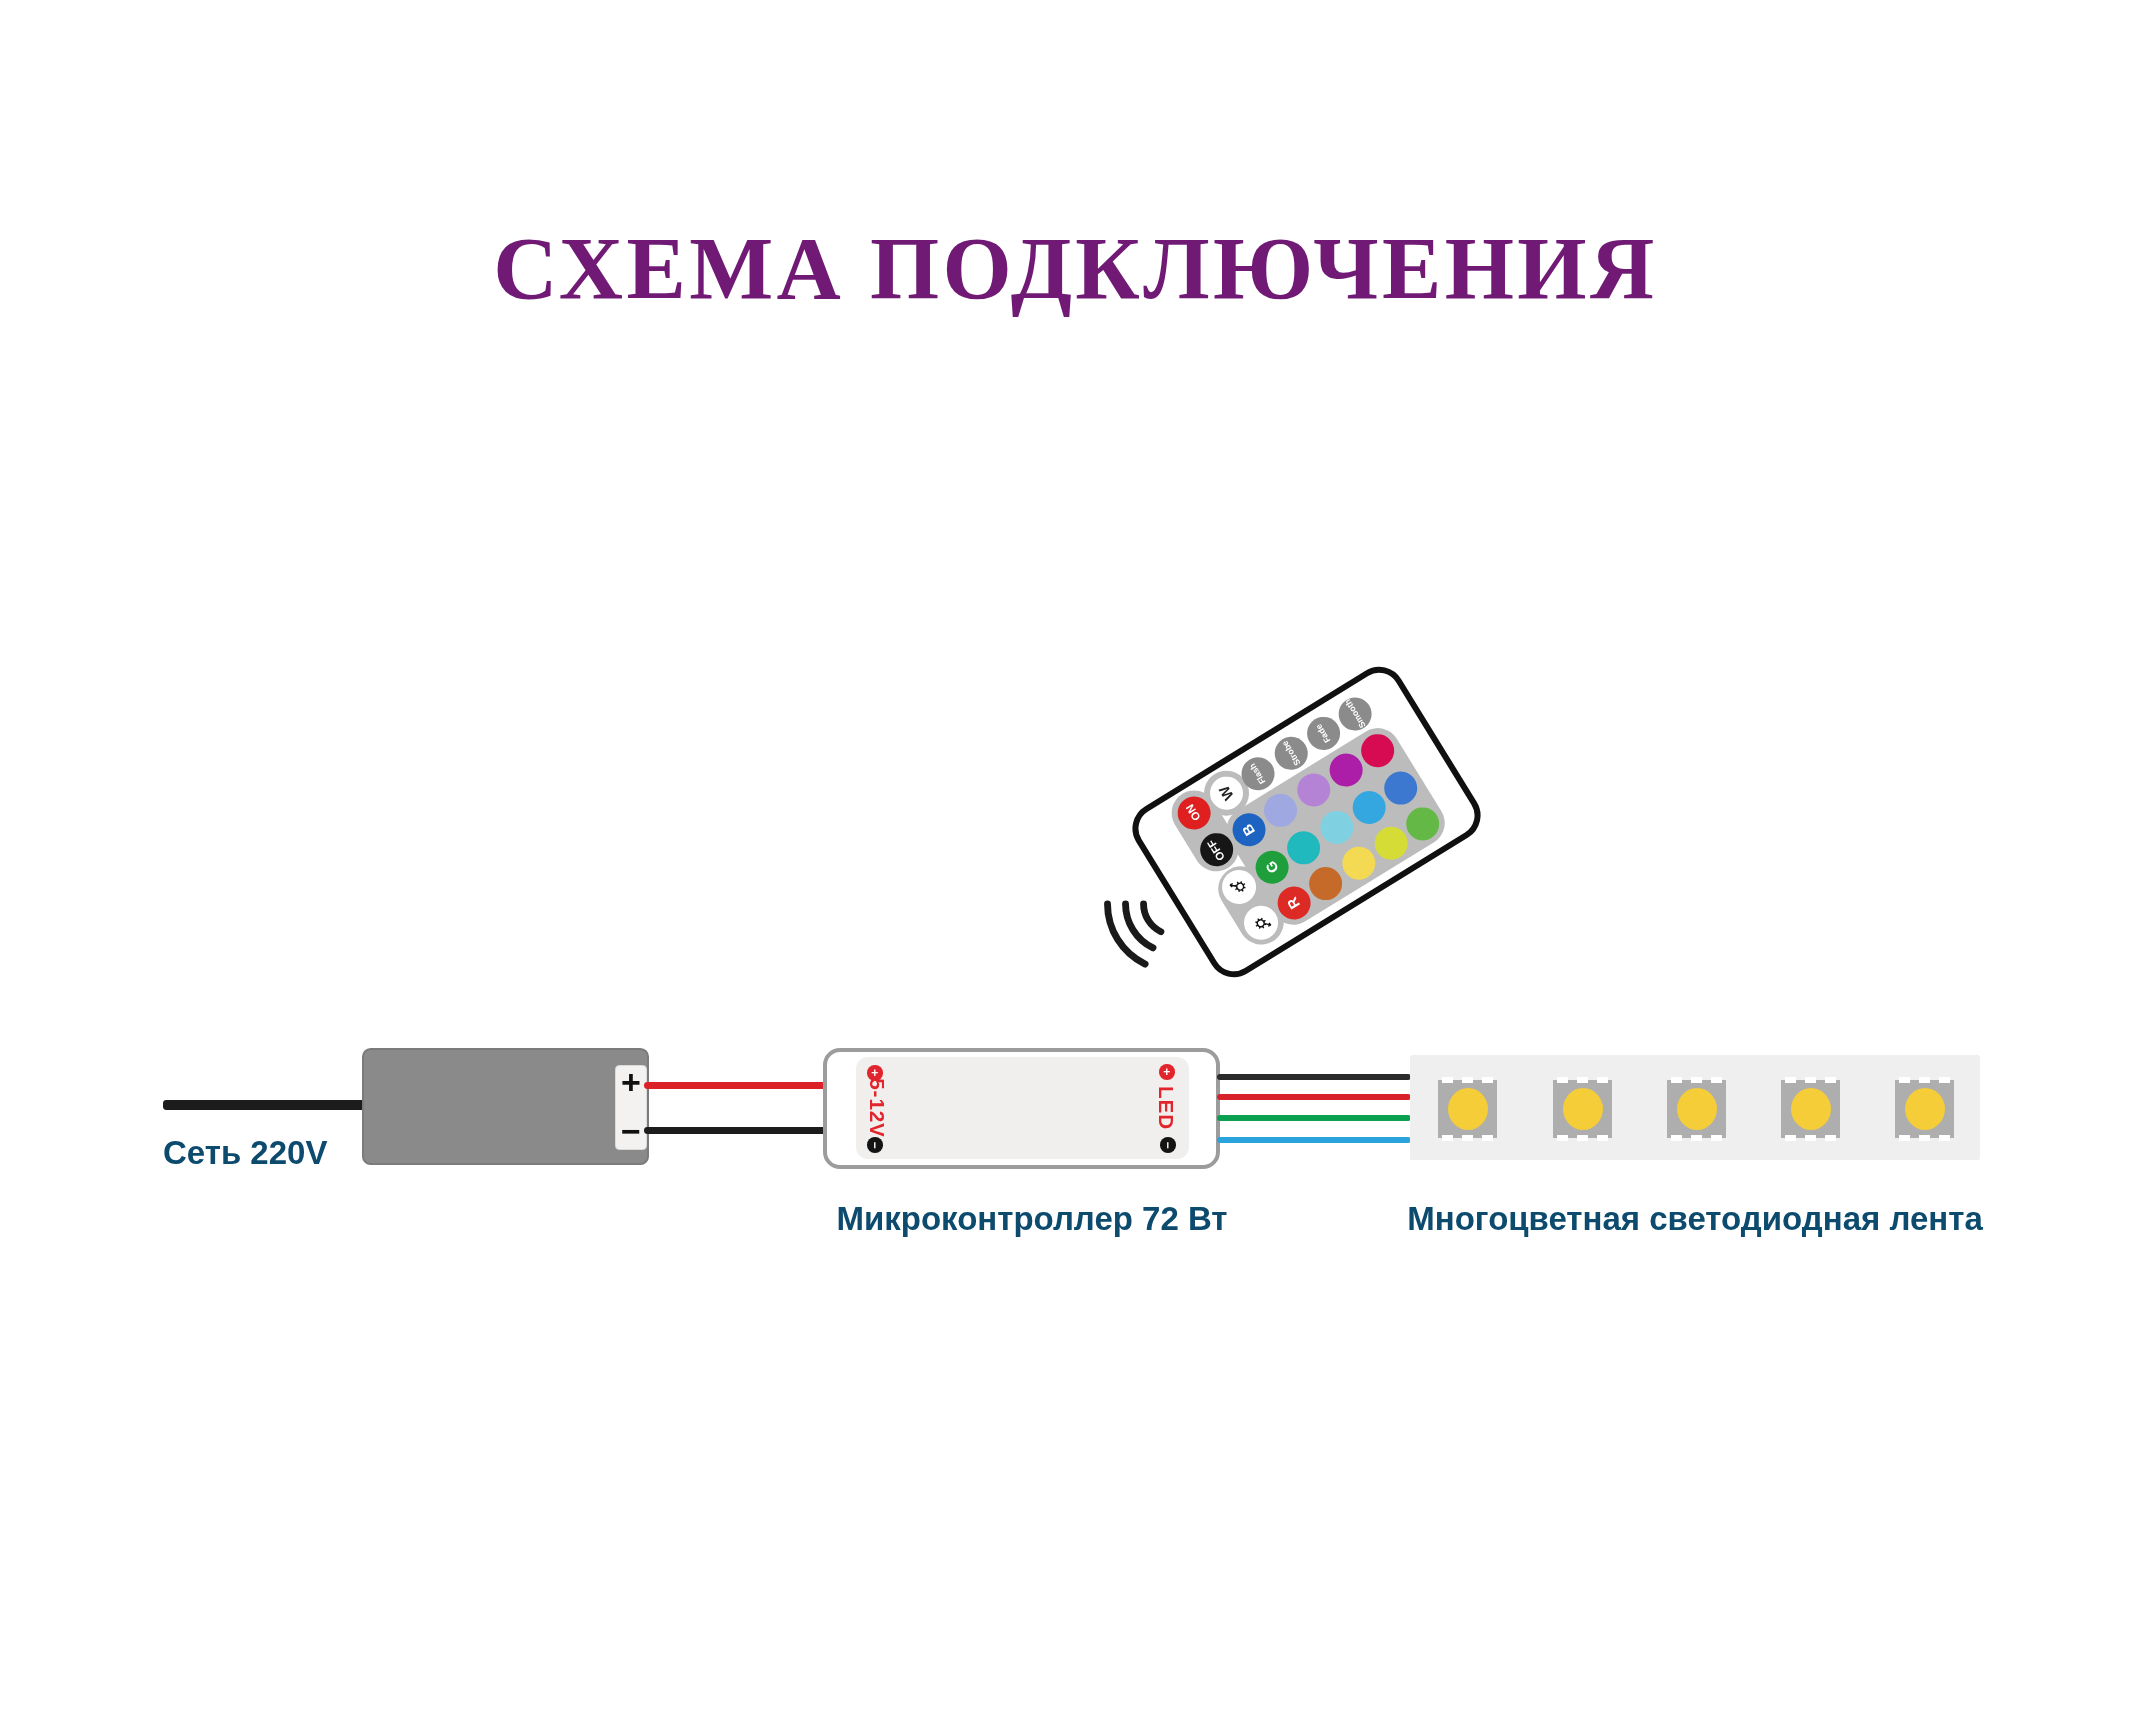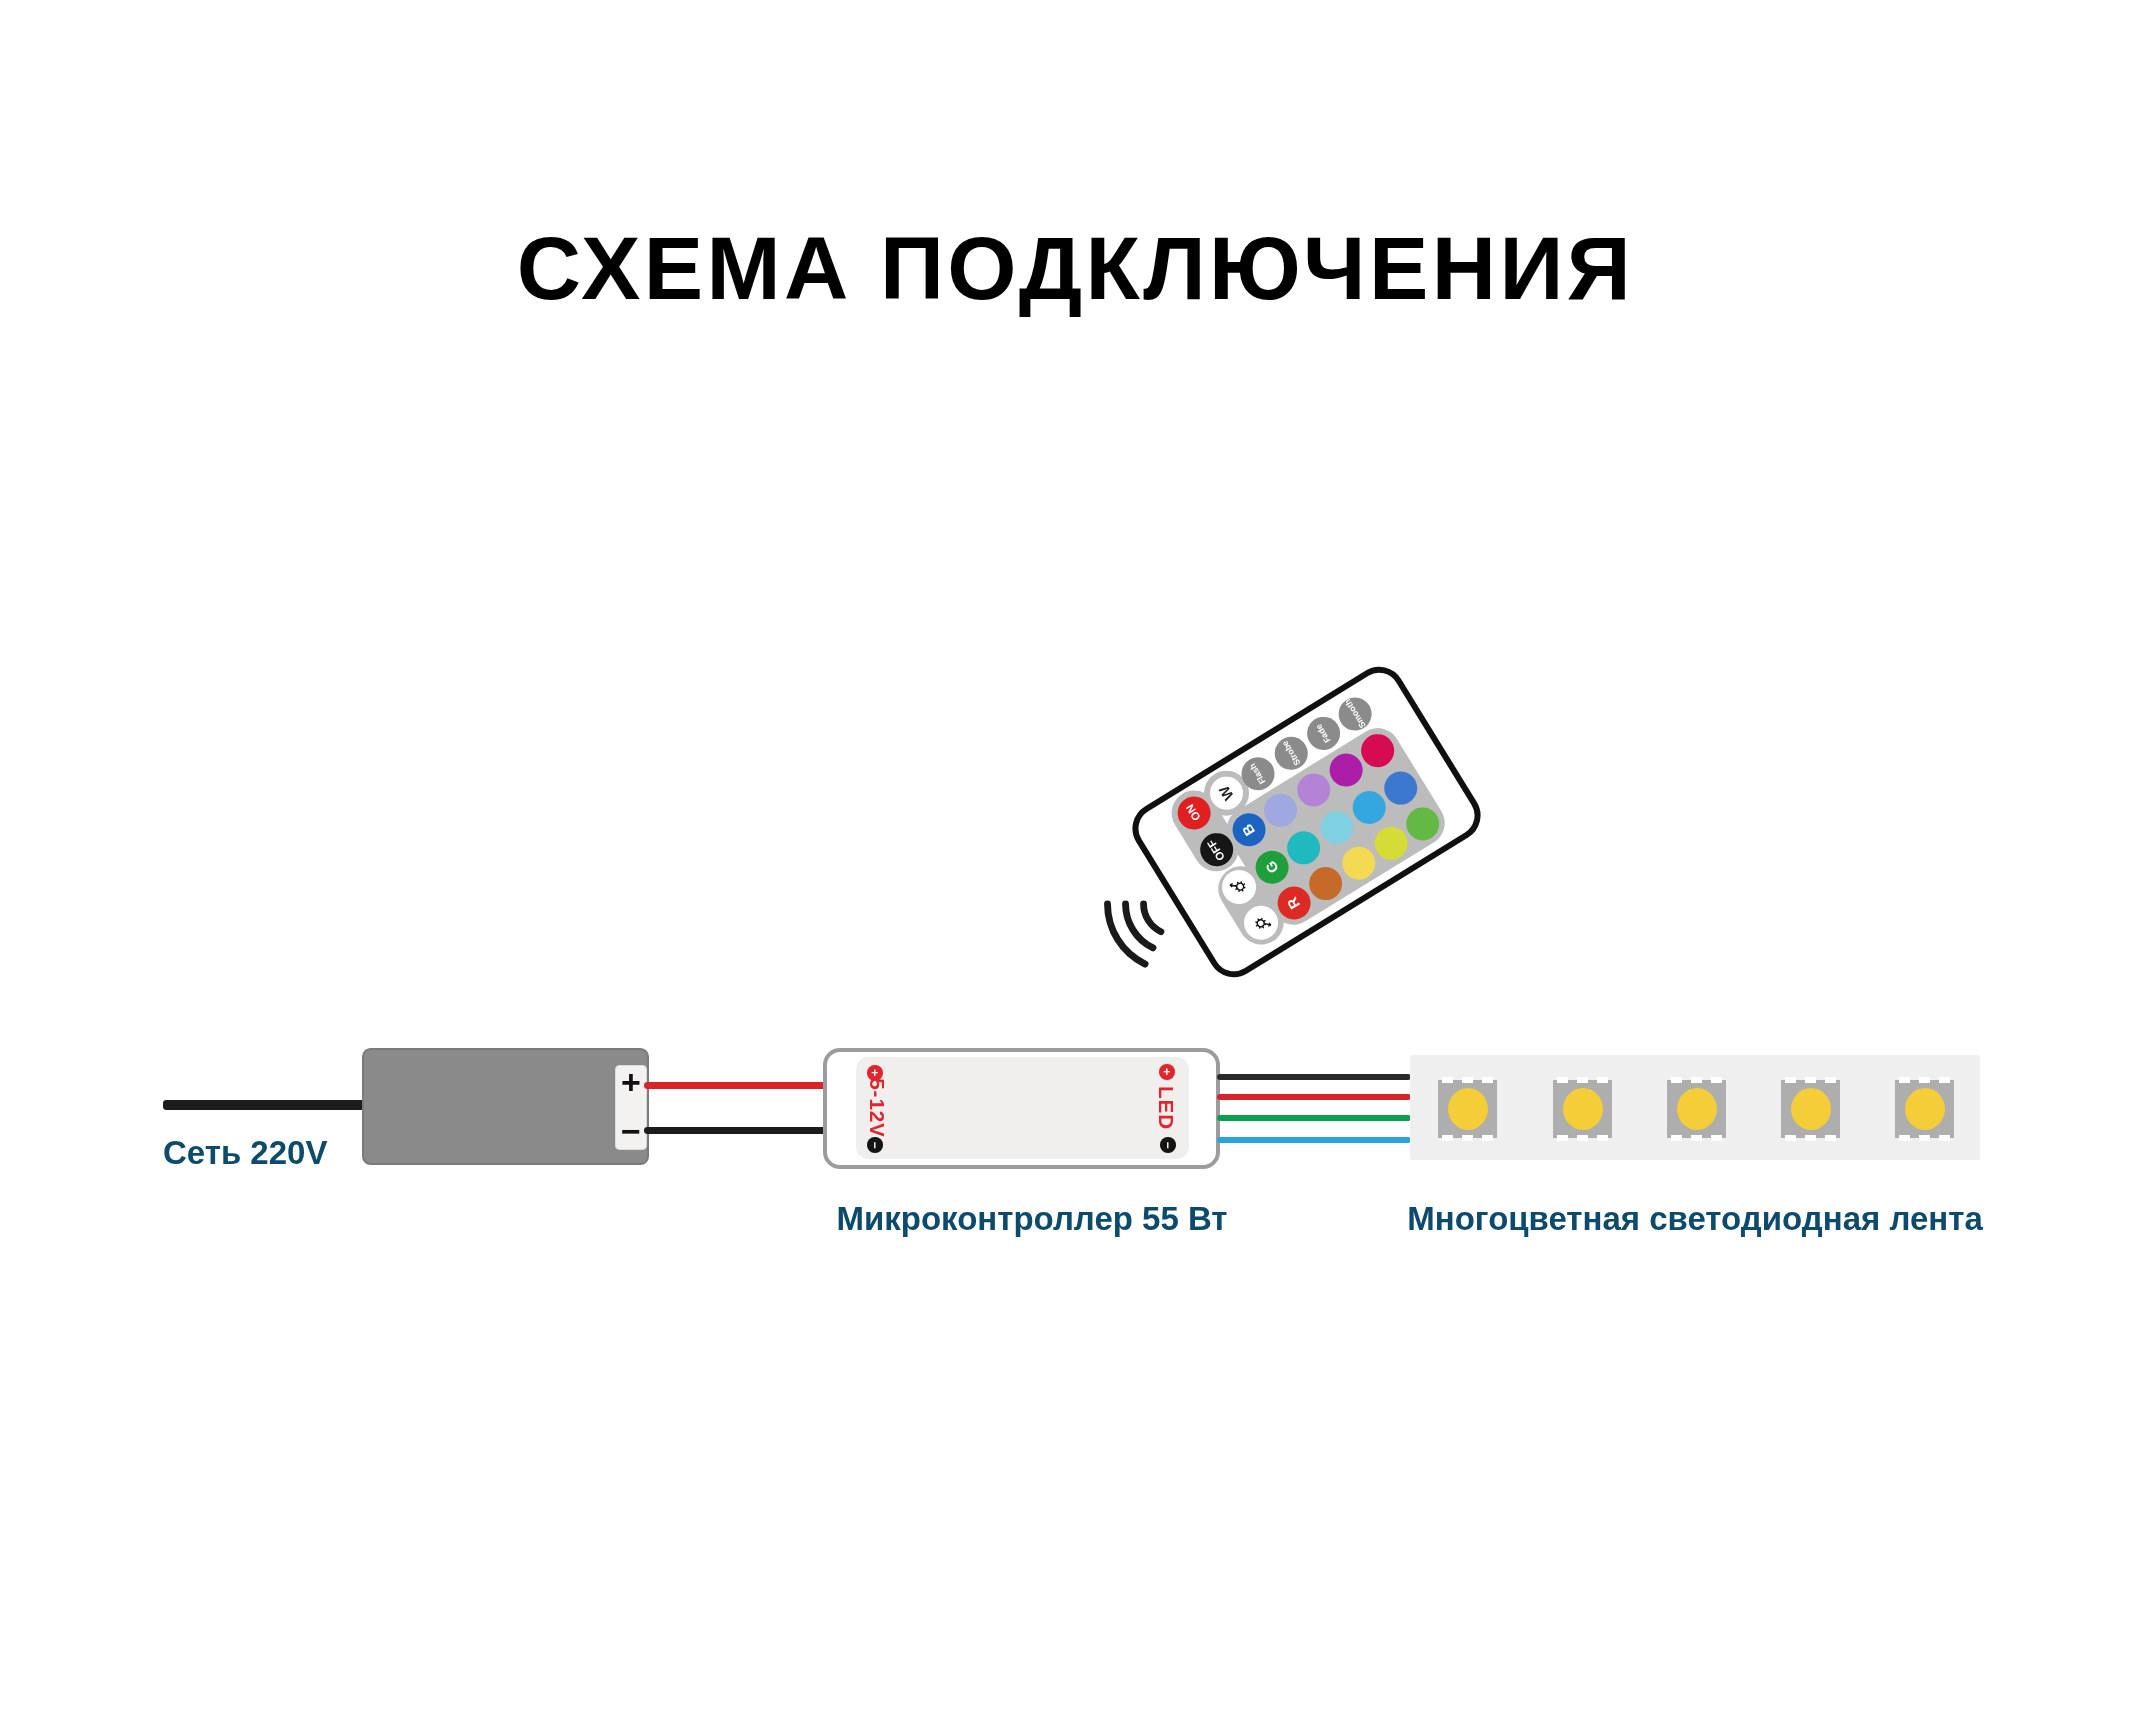--- a/index.html
+++ b/index.html
@@ -51,21 +51,21 @@
   .key.fn span{color:#fff;font-size:8.6px;}
   .sunkey{position:absolute;width:34px;height:34px;border-radius:50%;background:#fff;
           display:flex;align-items:center;justify-content:center;}
   .sunkey svg{transform:rotate(-90deg);}
 </style>
 </head>
 <body>
 
 <div id="page">
 
-  <div class="title" style="color: #000000;">СХЕМА ПОДКЛЮЧЕНИЯ</div>
+  <div class="title" style="color: #701a75; font-family: Liberation Serif, serif;">СХЕМА ПОДКЛЮЧЕНИЯ</div>
 
   <div class="remote">
     <div class="rpanel" style="left: 36px; top: 2.6px; width: 45px; height: 87px; background-color: rgb(188, 188, 188);"></div>
     <div class="rpanel" style="left: 36px; top: 92px; width: 45px; height: 84px; background-color: rgb(188, 188, 188);"></div>
     <div class="rpanel" style="left: 74px; top: 2.6px; width: 45px; height: 45px; border-radius: 50%; background-color: rgb(188, 188, 188);"></div>
     <div class="rpanel" style="left: 74px; top: 46px; width: 196px; height: 130px; background-color: rgb(188, 188, 188);"></div>
 
     <div class="key pw" style="left: 42px; top: 8.6px; background-color: rgb(224, 32, 32);">
         <span>ON</span>
       </div>
@@ -176,21 +176,21 @@
   <div class="mark red" style="left:1159px;top:1064px;">
       <span>+</span>
     </div>
   <div class="mark blk" style="left:1160px;top:1137px;">
       <span class="rot">−</span>
     </div>
 
   <div class="mcu-vlabel" style="left: 842px; top: 1096px; color: rgb(226, 36, 44);">5-12V</div>
   <div class="mcu-vlabel" style="left: 1131px; top: 1096px; color: rgb(226, 36, 44);">LED</div>
 
-  <div class="lbl center" style="left:817px;top:1200px;width:430px;">Микроконтроллер 55 Вт</div>
+  <div class="lbl center" style="left:817px;top:1200px;width:430px;">Микроконтроллер 72 Вт</div>
 
   <div class="wire" style="left: 1217px; top: 1074px; width: 194px; height: 6px; background-color: rgb(43, 43, 43);"></div>
   <div class="wire" style="left: 1217px; top: 1094px; width: 194px; height: 6px; background-color: rgb(216, 35, 42);"></div>
   <div class="wire" style="left: 1217px; top: 1115px; width: 194px; height: 6px; background-color: rgb(10, 160, 79);"></div>
   <div class="wire" style="left: 1217px; top: 1137px; width: 194px; height: 6px; background-color: rgb(43, 163, 220);"></div>
 
   <div class="strip-body" style="background-color: rgb(239, 239, 239);"></div>
 
   <div class="pad" style="left: 1438px; background-color: rgb(174, 174, 174);">
     <div class="notch t n1"></div>

